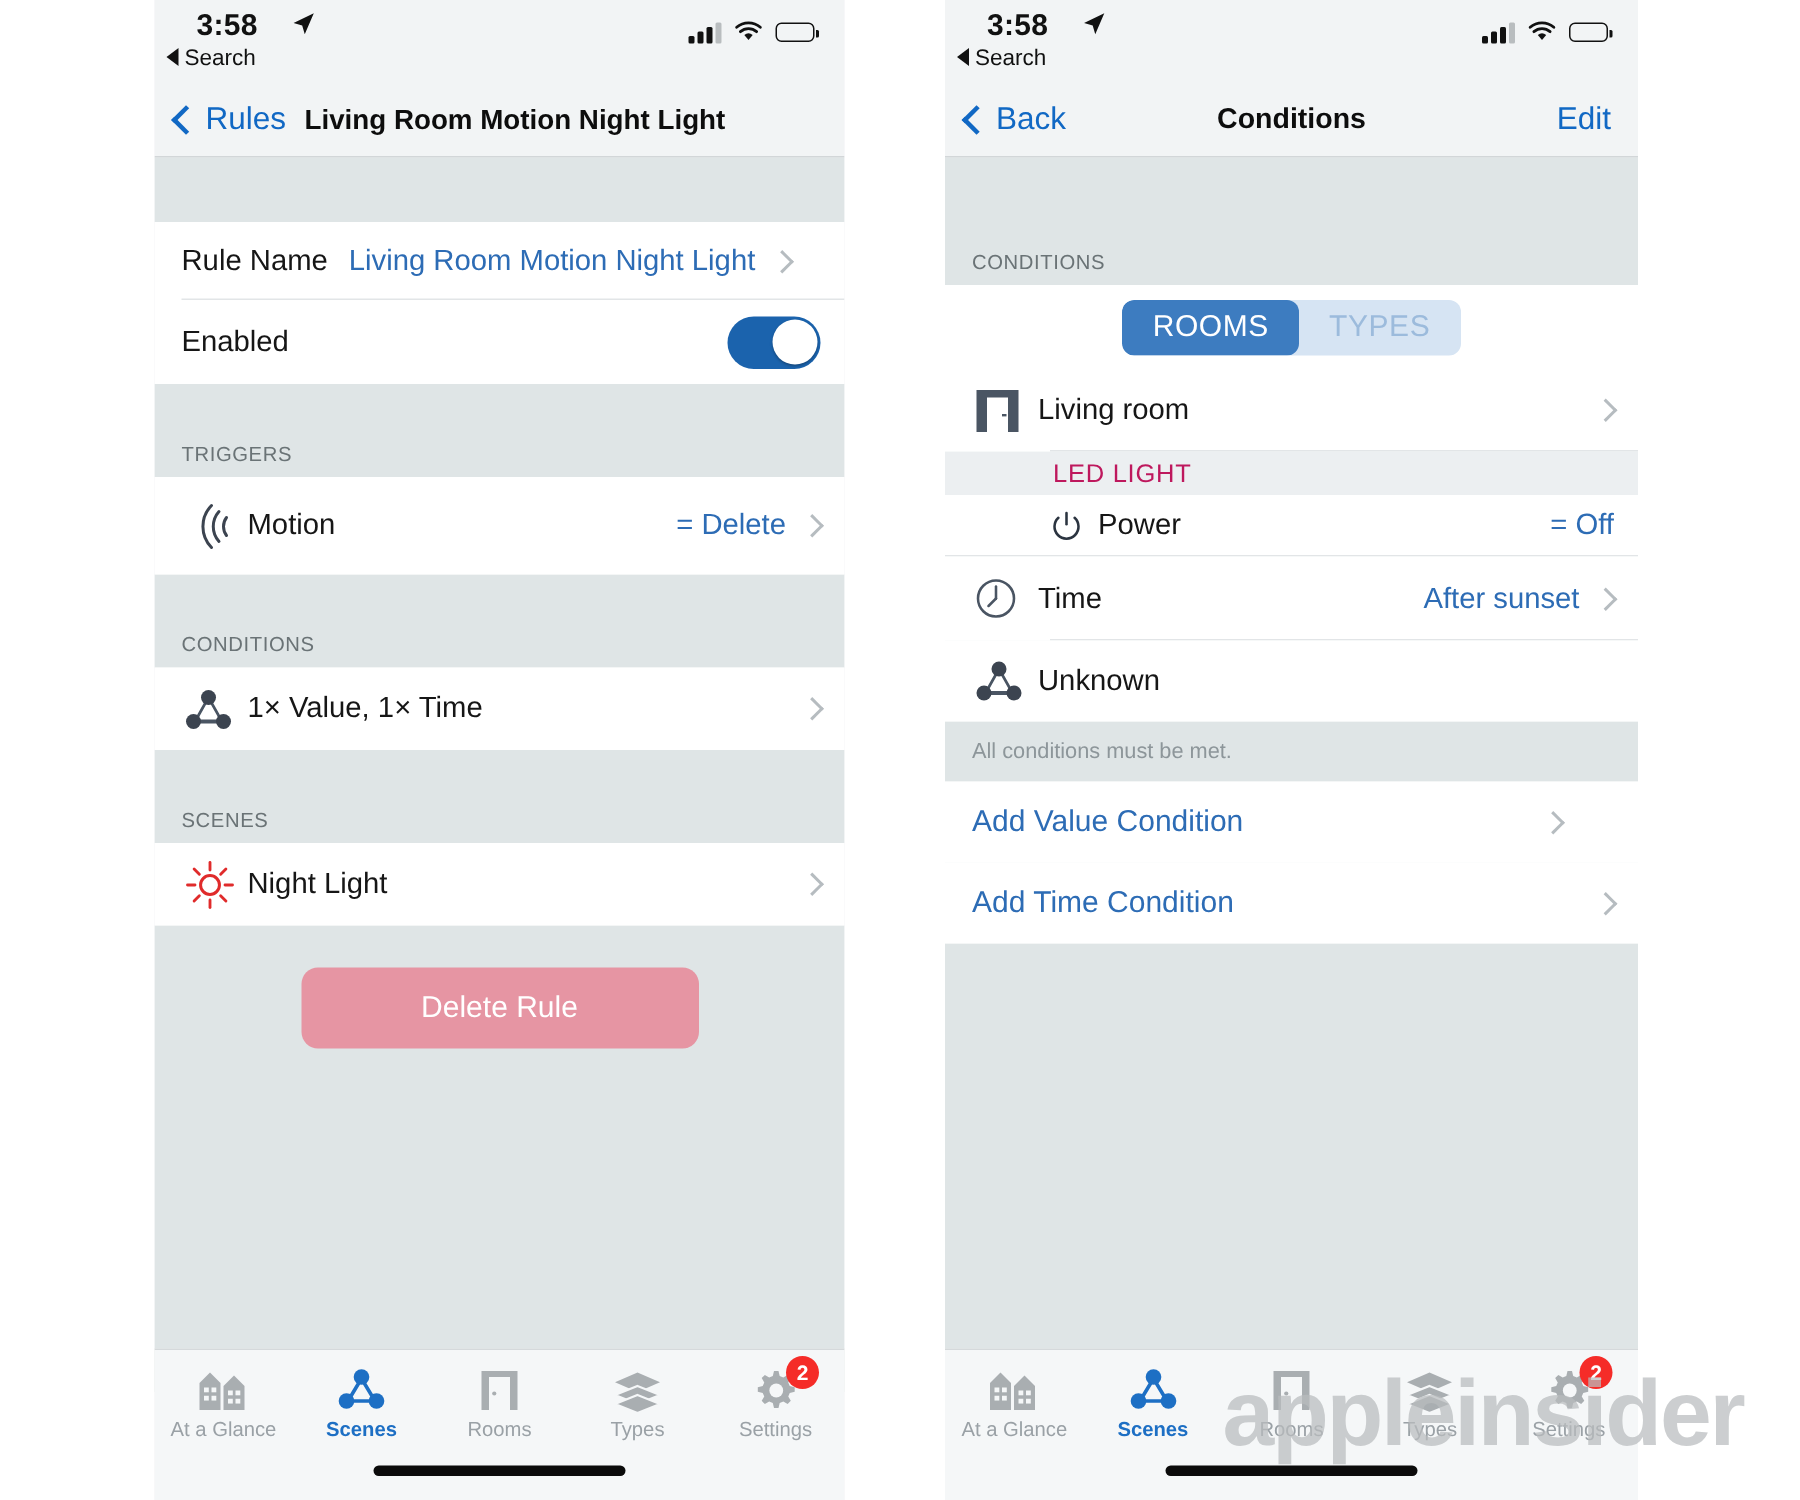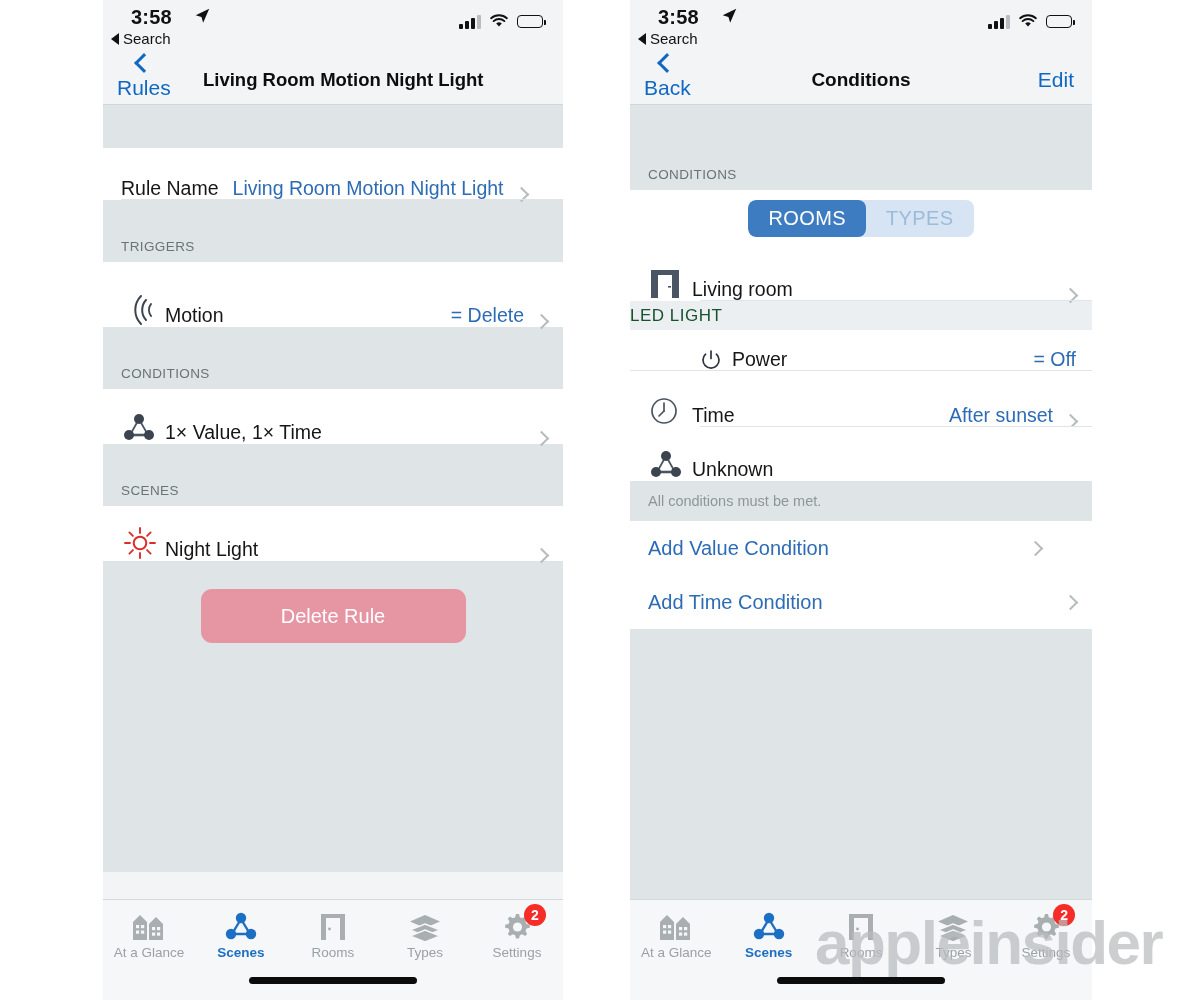--- a/index.html
+++ b/index.html
@@ -62,21 +62,21 @@
   }
   .batt .lvl{height:100%;background:#111;border-radius:1px;}
 
   
   .navbar{
     position:relative;height:48px;background:#f2f4f5;
     border-bottom:1px solid #d2d6d8;
   }
   .nav-back{
     position:absolute;left:14px;top:0;height:48px;display:flex;align-items:center;gap:6px;
-    color:#1168c4;font-size:21px;flex-direction:column;
+    color:#1168c4;font-size:21px;
   }
   .chev-l{
     width:11px;height:11px;border-left:3.2px solid #1168c4;border-bottom:3.2px solid #1168c4;
     transform:rotate(45deg);display:inline-block;
   }
   .nav-title{
     position:absolute;left:0;right:0;top:0;height:48px;
     display:flex;align-items:center;justify-content:center;
     font-size:19px;font-weight:bold;color:#0d0d0d;
     pointer-events:none;
@@ -87,21 +87,21 @@
     color:#1168c4;font-size:21px;
   }
 
   
   .gap{background:#dfe5e6;}
   .section-head{
     background:#dfe5e6;color:#6a7376;font-size:13.5px;
     letter-spacing:.4px;padding:0 0 8px 18px;display:flex;align-items:flex-end;
   }
   .row{
-    background:#ffffff;position:relative;display:flex;align-items:flex-end;
+    background:#ffffff;position:relative;display:flex;align-items:center;
     padding:0 16px 0 18px;box-sizing:border-box;
   }
   .row .sep{
     position:absolute;left:18px;right:0;bottom:0;height:1px;background:#e2e5e7;
   }
   .row .sep.full{left:0;}
   .row-label{font-size:19.5px;color:#161616;}
   .row-value{margin-left:auto;font-size:19.5px;color:#2d6cb5;}
   .chev-r{
     width:9px;height:9px;border-right:2.4px solid #b6bcc0;border-top:2.4px solid #b6bcc0;
@@ -132,22 +132,22 @@
   .seg{
     display:flex;background:#d6e4f3;border-radius:8px;overflow:hidden;
   }
   .seg div{
     padding:7px 20px;font-size:20px;letter-spacing:.4px;
   }
   .seg .on{background:#3d7cc0;color:#fff;border-radius:8px;}
   .seg .off{color:#9cbbdc;}
 
   .subhead{
-    background:#eceff1;color:#14532d;font-size:17px;letter-spacing:.5px;
-    display:flex;align-items:center;
+    background:#eceff1;color:#be185d;font-size:17px;letter-spacing:.5px;
+    display:flex;align-items:center;padding-left:72px;
   }
   .footnote{
     background:#dfe5e6;color:#8d969a;font-size:14.5px;padding-left:18px;
     display:flex;align-items:center;
   }
   .link-row{
     background:#fff;display:flex;align-items:center;padding:0 16px 0 18px;position:relative;gap:35px;
   }
   .link-row .lbl{font-size:20px;color:#2d6cb5;}
   .link-row .chev-r{margin-left:auto;}
@@ -219,20 +219,26 @@
 
     <div class="gap" style="height:43px"></div>
 
     <div class="row" style="height:52px">
       <span class="row-label">Rule Name</span>
       <span class="row-value" style="margin-left:14px">Living Room Motion Night Light</span>
       <span class="chev-r"></span>
       <span class="sep"></span>
     </div>
 
+    <div class="row" style="height:56px">
+      <span class="row-label">Enabled</span>
+      <span class="toggle">
+          <span class="knob"></span>
+        </span>
+    </div>
 
     <div class="section-head" style="height:54px">TRIGGERS</div>
     <div class="row" style="height:65px">
       <span class="ico">
         <svg width="32" height="34" viewBox="0 0 32 34">
           <path d="M20 3 a20 20 0 0 0 0 28" stroke="#3c4450" stroke-width="2" fill="none" stroke-linecap="round"></path>
           <path d="M25 7 a15 15 0 0 0 0 20" stroke="#3c4450" stroke-width="2" fill="none" stroke-linecap="round"></path>
           <path d="M30 11 a10 10 0 0 0 0 12" stroke="#3c4450" stroke-width="2" fill="none" stroke-linecap="round"></path>
         </svg>
       </span>

